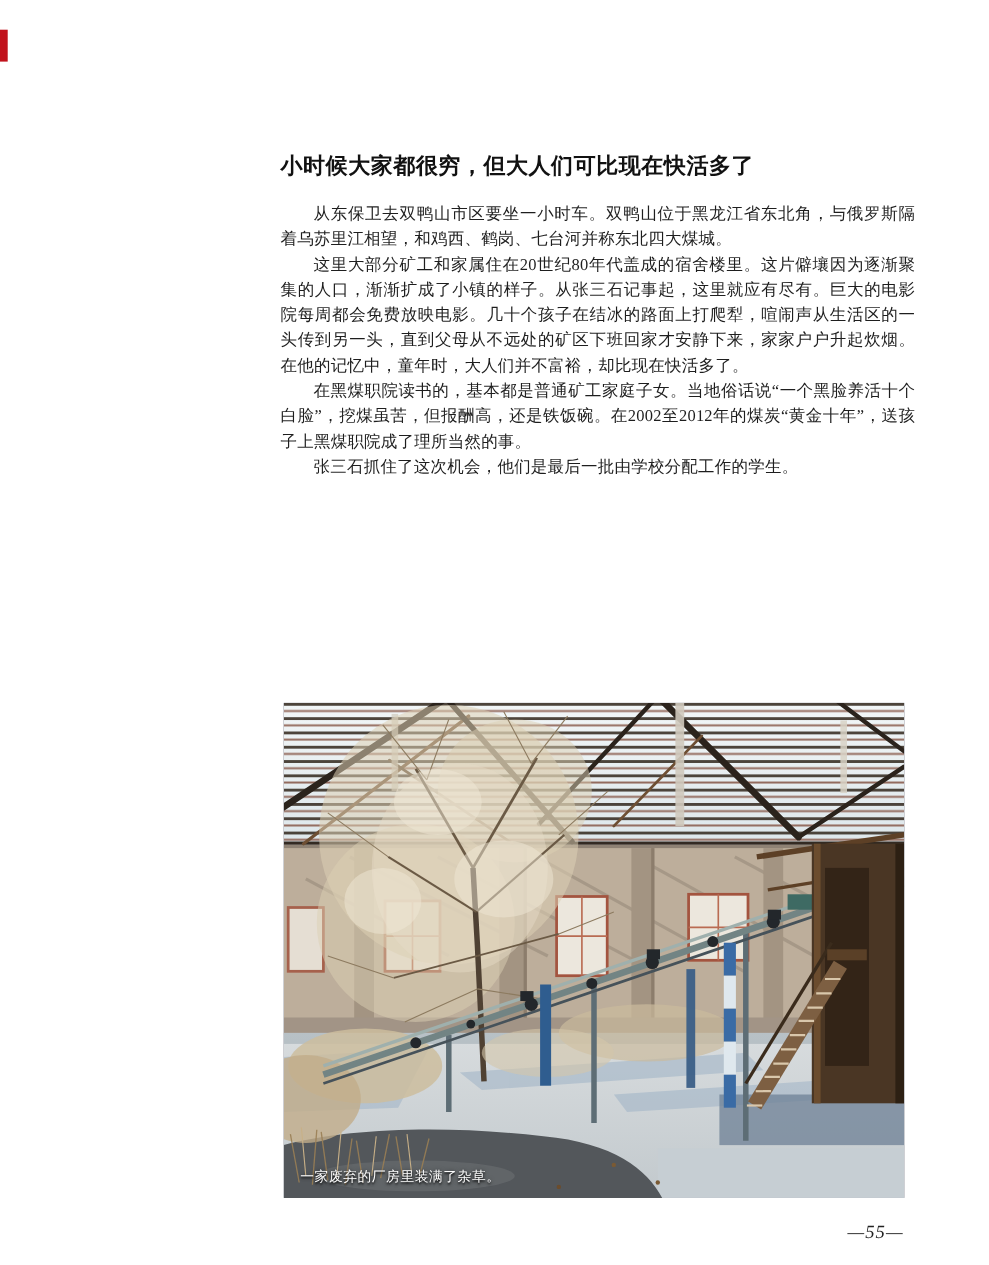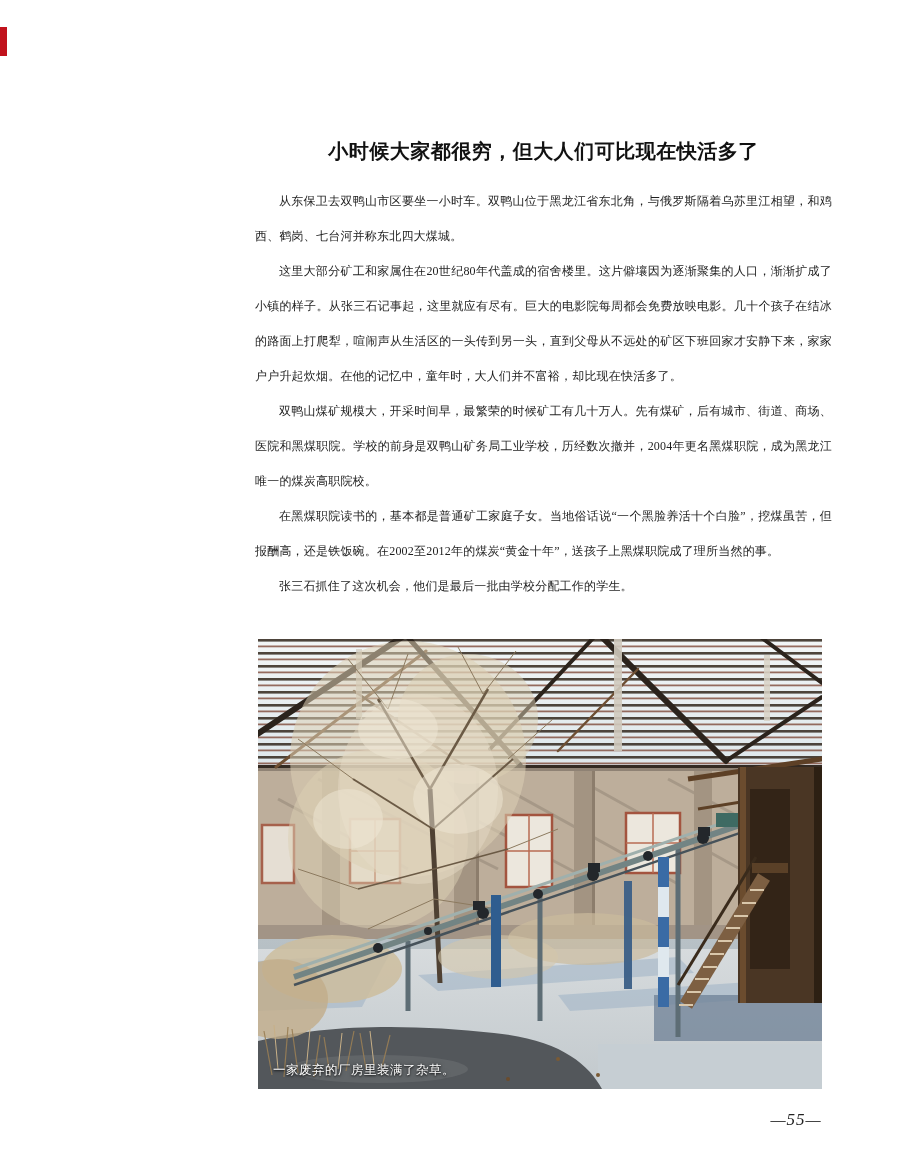--- a/index.html
+++ b/index.html
@@ -15,26 +15,25 @@
     position:absolute;left:0;top:27px;width:7px;height:29px;
   }
   .content{
     position:absolute;left:255px;top:138px;width:577px;
   }
   .content h1{
     margin:0 0 20px 0;
     font-size:20px;line-height:26px;
     font-weight:bold;color:#111111;
     letter-spacing:0.5px;
-    text-align:center;
   }
   .bodytext p{
     margin:0;
-    font-size:12px;
-    line-height:35px;
+    font-size:15px;
+    line-height:23px;
     text-align:justify;
     text-indent:2em;
     letter-spacing:0.2px;
     color:#1e1e1e;
   }
   .photo{
     position:absolute;left:258px;top:639px;width:564px;height:450px;
     overflow:hidden;background:#0f172a;
   }
   .photo svg{display:block;width:564px;height:450px;}
@@ -56,21 +55,20 @@
 
 <div class="page">
 
   <div class="chapter-marker" style="background: rgb(193, 18, 28);"></div>
 
   <div class="content">
     <h1>小时候大家都很穷，但大人们可比现在快活多了</h1>
     <div class="bodytext">
       <p>从东保卫去双鸭山市区要坐一小时车。双鸭山位于黑龙江省东北角，与俄罗斯隔着乌苏里江相望，和鸡西、鹤岗、七台河并称东北四大煤城。</p>
       <p>这里大部分矿工和家属住在20世纪80年代盖成的宿舍楼里。这片僻壤因为逐渐聚集的人口，渐渐扩成了小镇的样子。从张三石记事起，这里就应有尽有。巨大的电影院每周都会免费放映电影。几十个孩子在结冰的路面上打爬犁，喧闹声从生活区的一头传到另一头，直到父母从不远处的矿区下班回家才安静下来，家家户户升起炊烟。在他的记忆中，童年时，大人们并不富裕，却比现在快活多了。</p>
-      <p>双鸭山煤矿规模大，开采时间早，最繁荣的时候矿工有几十万人。先有煤矿，后有城市、街道、商场、医院和黑煤职院。学校的前身是双鸭山矿务局工业学校，历经数次撤并，2004年更名黑煤职院，成为黑龙江唯一的煤炭高职院校。</p>
       <p>在黑煤职院读书的，基本都是普通矿工家庭子女。当地俗话说“一个黑脸养活十个白脸”，挖煤虽苦，但报酬高，还是铁饭碗。在2002至2012年的煤炭“黄金十年”，送孩子上黑煤职院成了理所当然的事。</p>
       <p>张三石抓住了这次机会，他们是最后一批由学校分配工作的学生。</p>
     </div>
   </div>
 
   <div class="photo">
     <svg viewBox="0 0 564 450" xmlns="http://www.w3.org/2000/svg">
       <defs>
         <linearGradient id="sky" x1="0" y1="0" x2="0" y2="1">
           <stop offset="0" stop-color="#f2f6f7"></stop>

